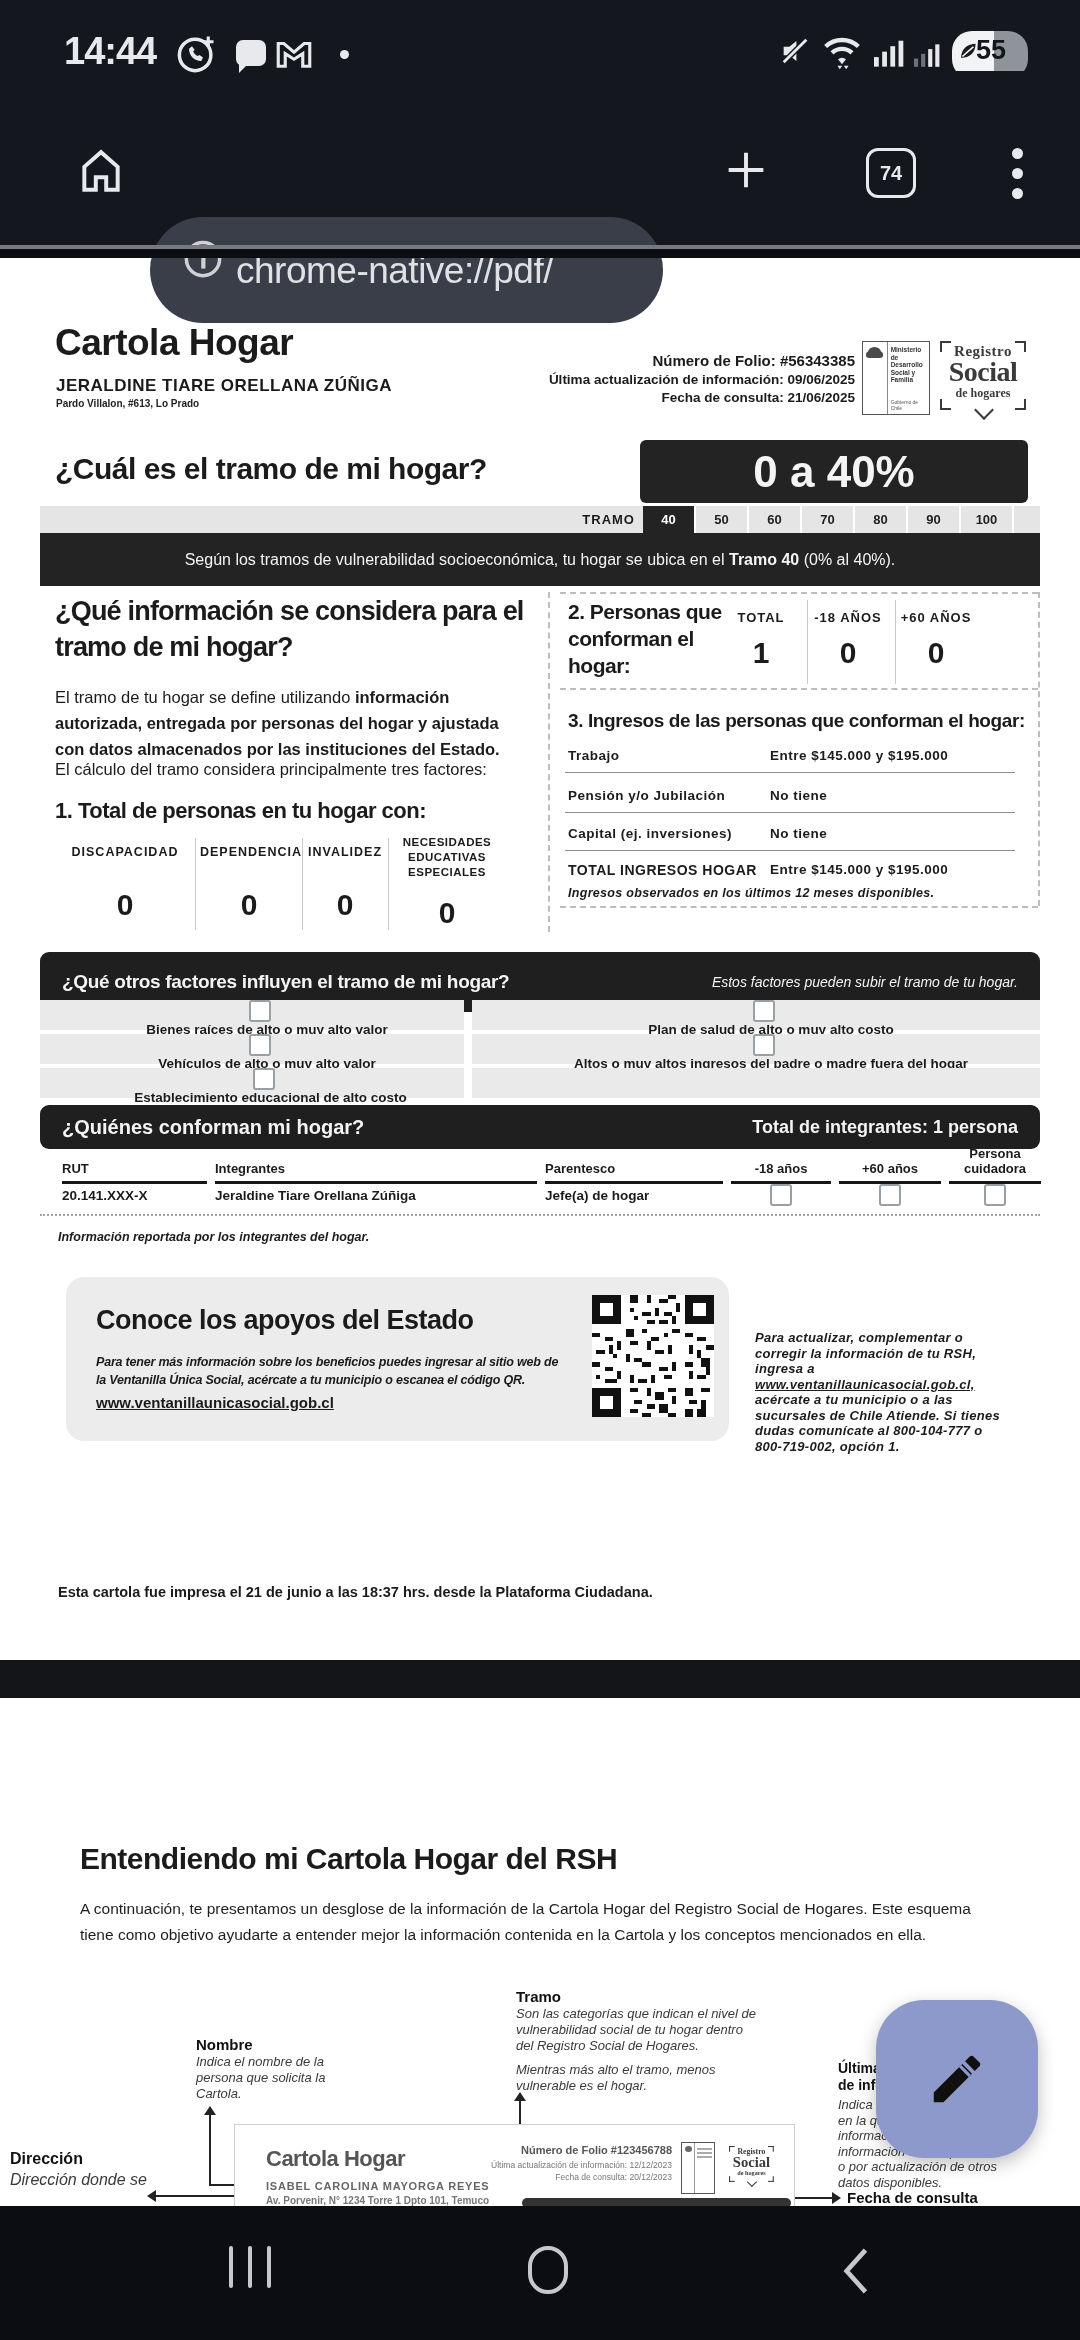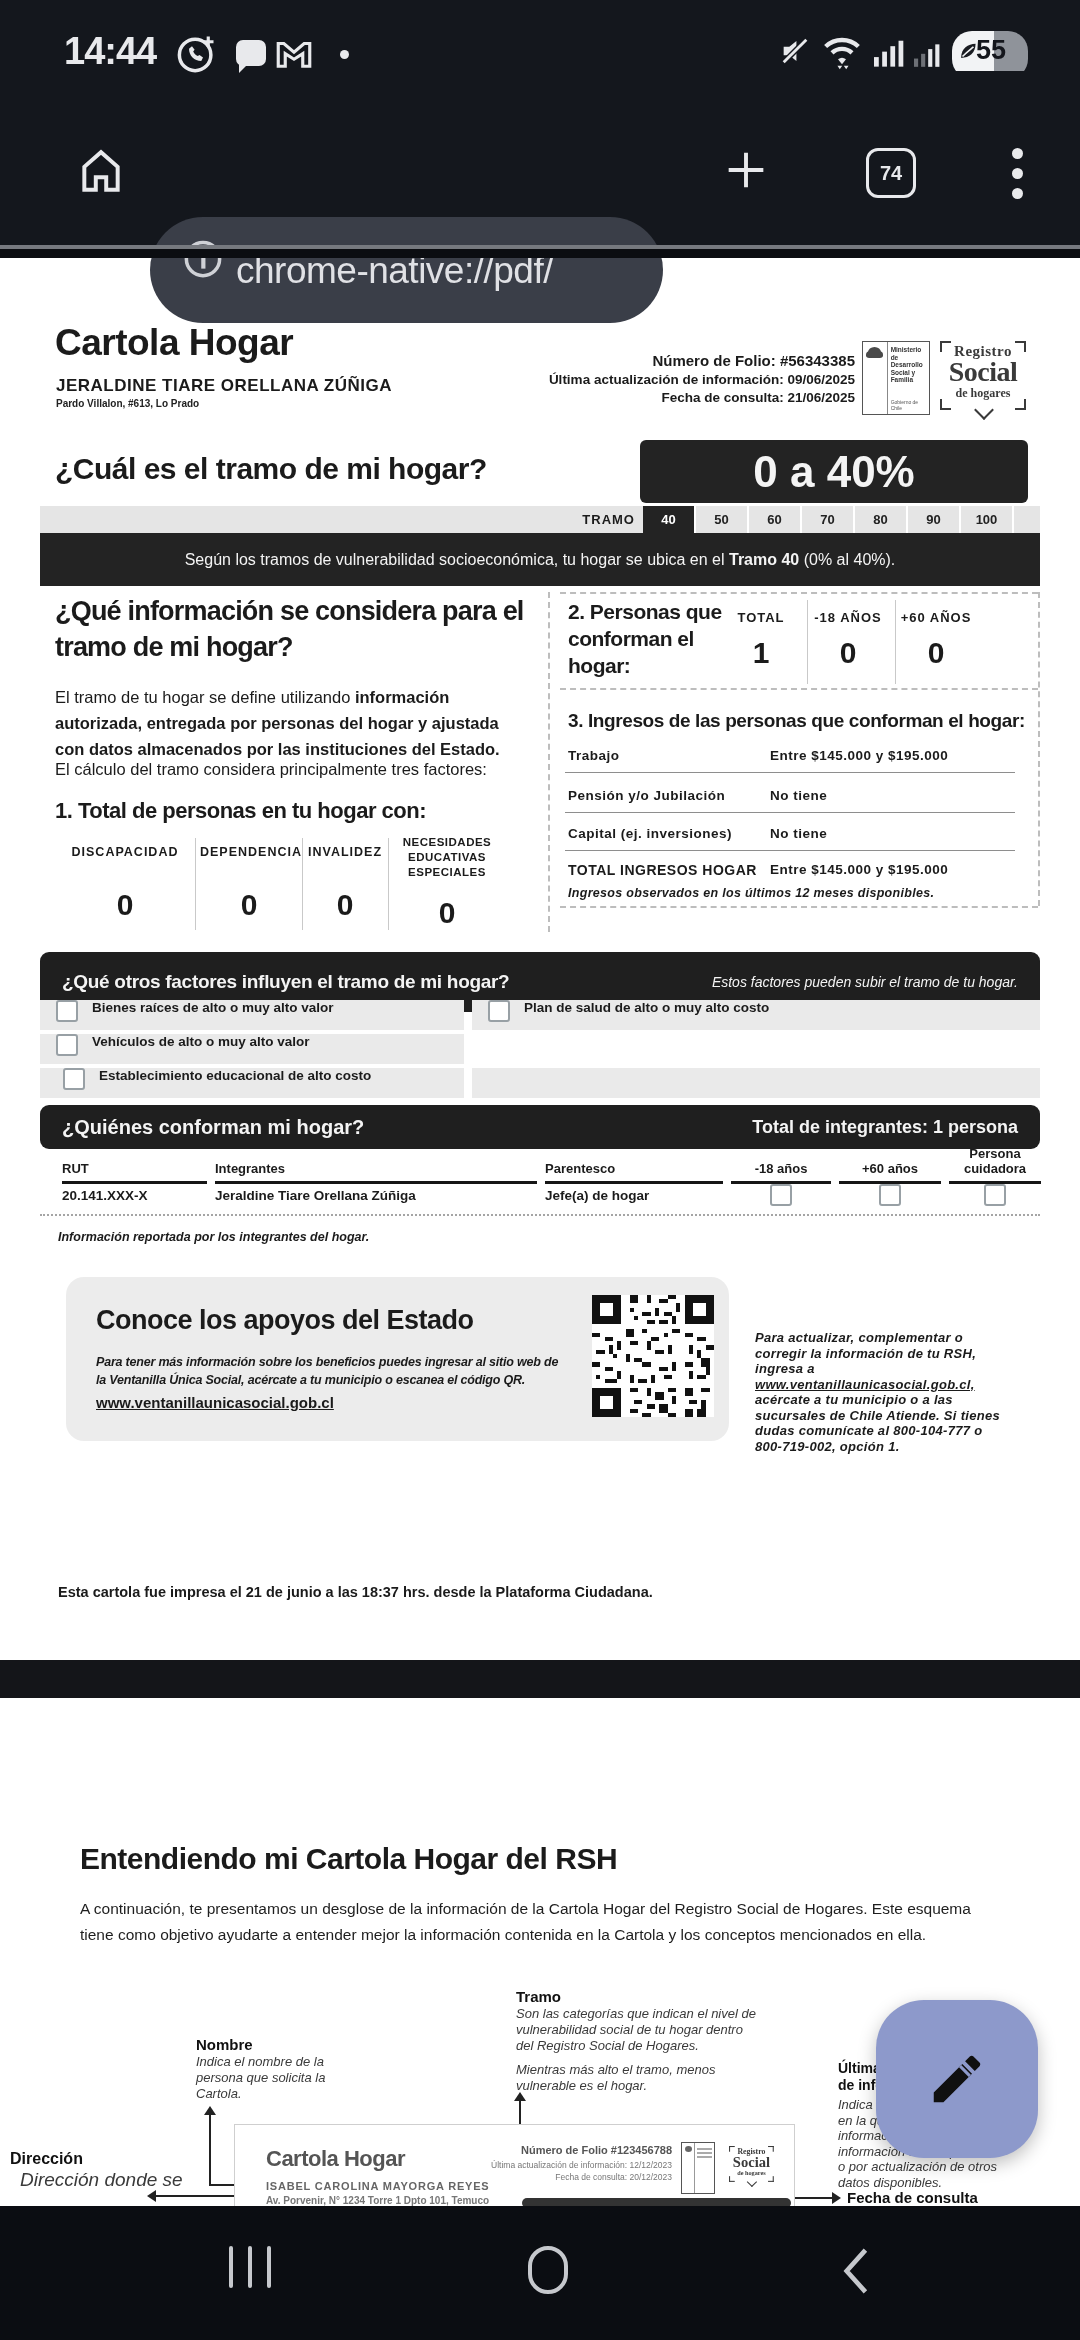--- a/index.html
+++ b/index.html
@@ -17,21 +17,21 @@
   #toolbar{left:0;top:100px;width:1080px;height:145px;}
   .pill{left:150px;top:117px;width:513px;height:106px;background:#3a3e48;border-radius:53px;}
   .sep1{left:0;top:245px;width:1080px;height:4px;background:#76797f;}
   .sep2{left:0;top:249px;width:1080px;height:9px;background:#0b0d11;}
   .tabbox{width:44px;height:44px;border:3.5px solid #e8e9ec;border-radius:12px;
           display:flex;align-items:center;justify-content:center;font-size:20px;font-weight:bold;color:#e8e9ec;}
   .dot{width:11px;height:11px;border-radius:50%;background:#e8e9ec;}
   
   .dbox{background:#232323;color:#f4f4f4;}
   .hdrbar{background:#1f1f1f;color:#f4f4f4;border-radius:9px;display:flex;align-items:center;justify-content:space-between;padding:0 22px;box-sizing:border-box;}
-  .grayrow{background:#eaeaea;display:flex;}
+  .grayrow{background:#eaeaea;display:flex;align-items:center;flex-direction:column;}
   .cb{width:18px;height:18px;background:#fff;border:2px solid #98a0a5;border-radius:3px;flex:0 0 auto;}
   .vline{width:1px;background:#c9c9c9;}
   .dash-v{border-left:2px dashed #bdbdbd;width:0;}
   .dash-h{border-top:2px dashed #bdbdbd;height:0;}
   .hline{height:1px;background:#8e8e8e;}
   .scell{width:53px;height:27px;border-right:2px solid #fff;display:flex;align-items:center;justify-content:center;
          font-size:13px;font-weight:bold;color:#222;box-sizing:border-box;}
   .scell.sel{background:#232323;color:#fff;}
   .thead{display:flex;align-items:flex-end;}
   .thead>div{border-bottom:3px solid #161616;margin-right:8px;font-size:13px;font-weight:bold;padding-bottom:5px;}
@@ -274,20 +274,24 @@
       <span class="b" style="font-size:13.5px;margin-left:14px;">Bienes raíces de alto o muy alto valor</span>
   </div>
   <div class="ab grayrow" style="left:472px;top:1000px;width:568px;height:30px;padding-left:16px;box-sizing:border-box;">
     <div class="cb"></div>
       <span class="b" style="font-size:13.5px;margin-left:14px;">Plan de salud de alto o muy alto costo</span>
   </div>
   <div class="ab grayrow" style="left:40px;top:1034px;width:424px;height:30px;padding-left:16px;box-sizing:border-box;">
     <div class="cb"></div>
       <span class="b" style="font-size:13.5px;margin-left:14px;">Vehículos de alto o muy alto valor</span>
   </div>
+  <div class="ab grayrow" style="left:472px;top:1034px;width:568px;height:30px;padding-left:16px;box-sizing:border-box;">
+    <div class="cb"></div>
+      <span class="b" style="font-size:13.5px;margin-left:14px;">Altos o muy altos ingresos del padre o madre fuera del hogar</span>
+  </div>
   <div class="ab grayrow" style="left:40px;top:1068px;width:424px;height:30px;padding-left:23px;box-sizing:border-box;">
     <div class="cb"></div>
       <span class="b" style="font-size:13.5px;margin-left:14px;">Establecimiento educacional de alto costo</span>
   </div>
   <div class="ab grayrow" style="left:472px;top:1068px;width:568px;height:30px;"></div>
 
   <div class="ab hdrbar" style="left:40px;top:1105px;width:1000px;height:44px;">
     <span class="b" style="font-size:20px;">¿Quiénes conforman mi hogar?</span>
     <span class="b" style="font-size:18px;">Total de integrantes: 1 persona</span>
   </div>
@@ -373,21 +377,21 @@
     <div>Indica el nombre de la</div>
       <div>persona que solicita la</div>
       <div>Cartola.</div>
   </div>
   <div class="ab arr-up" style="left:204px;top:2106px;"></div>
   <div class="ab ln" style="left:209px;top:2114px;width:2px;height:72px;"></div>
   <div class="ab ln" style="left:209px;top:2184px;width:46px;height:2px;"></div>
   <div class="ab cdot" style="left:252px;top:2181px;"></div>
 
   <div class="ab ann-t" style="left:10px;top:2150px;font-size:16px;">Dirección</div>
-  <div class="ab ann-b" style="left:20px;top:2172px;font-size:19px;">Dirección donde se</div>
+  <div class="ab ann-b" style="left:10px;top:2172px;font-size:16px;">Dirección donde se</div>
   <div class="ab cdot" style="left:281px;top:2170px;"></div>
   <div class="ab ln" style="left:284px;top:2175px;width:2px;height:22px;"></div>
   <div class="ab ln" style="left:156px;top:2195px;width:130px;height:2px;"></div>
   <div class="ab arr-left" style="left:147px;top:2190px;"></div>
 
   <div class="ab" style="left:838px;top:2060px;width:200px;">
     <div class="ann-t" style="font-size:14px;line-height:17px;">
       <div>Última actualización</div>
         <div>de información</div>
     </div>

